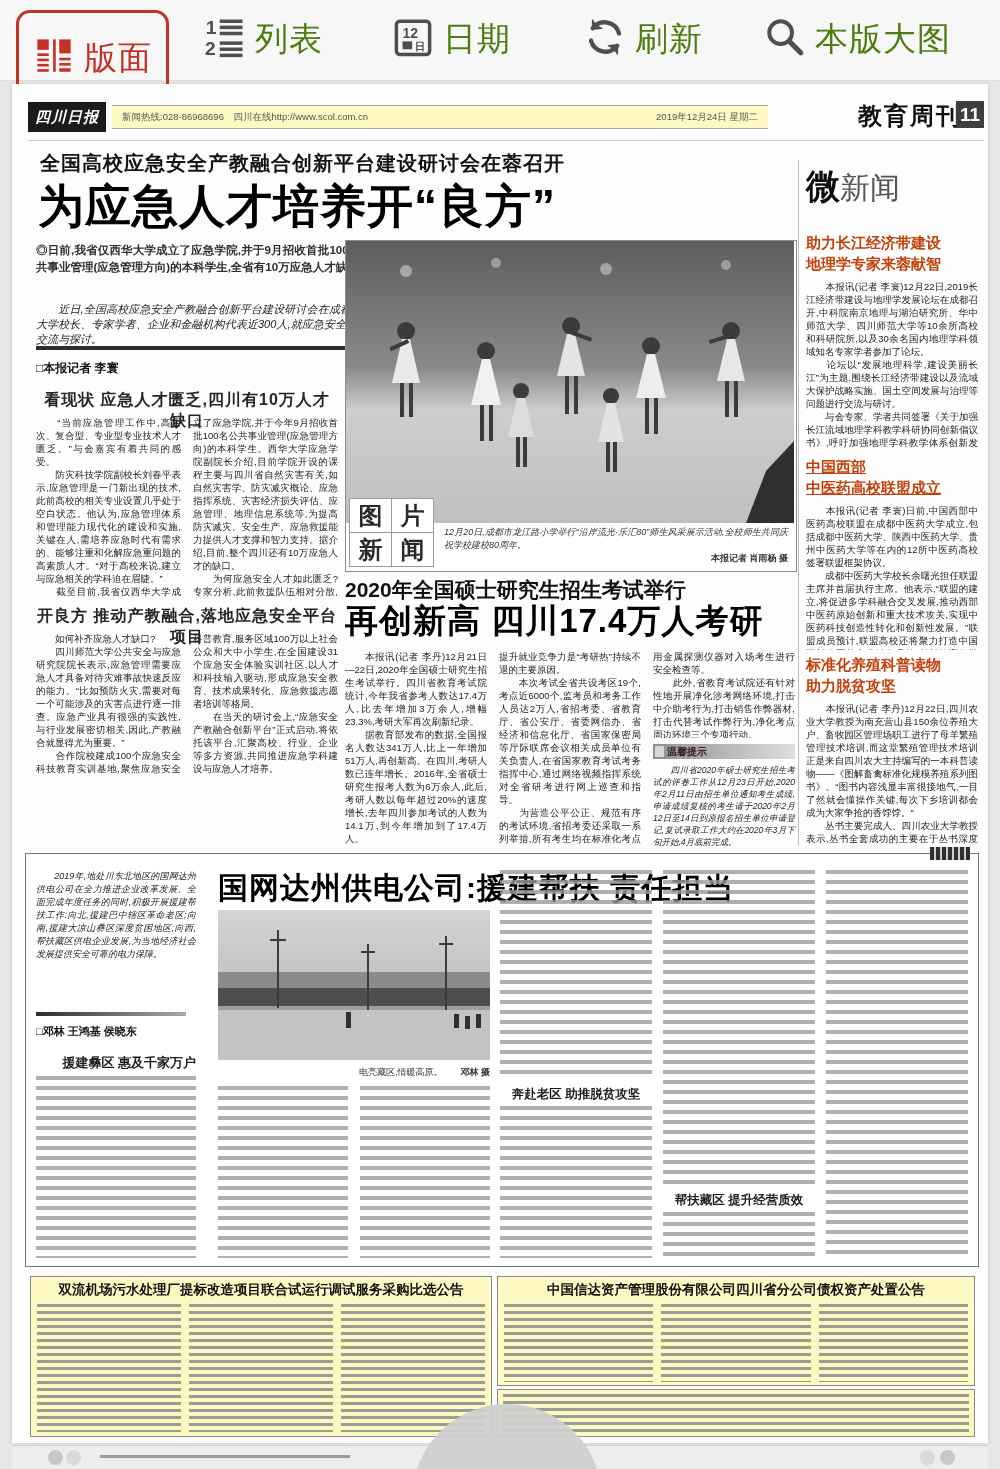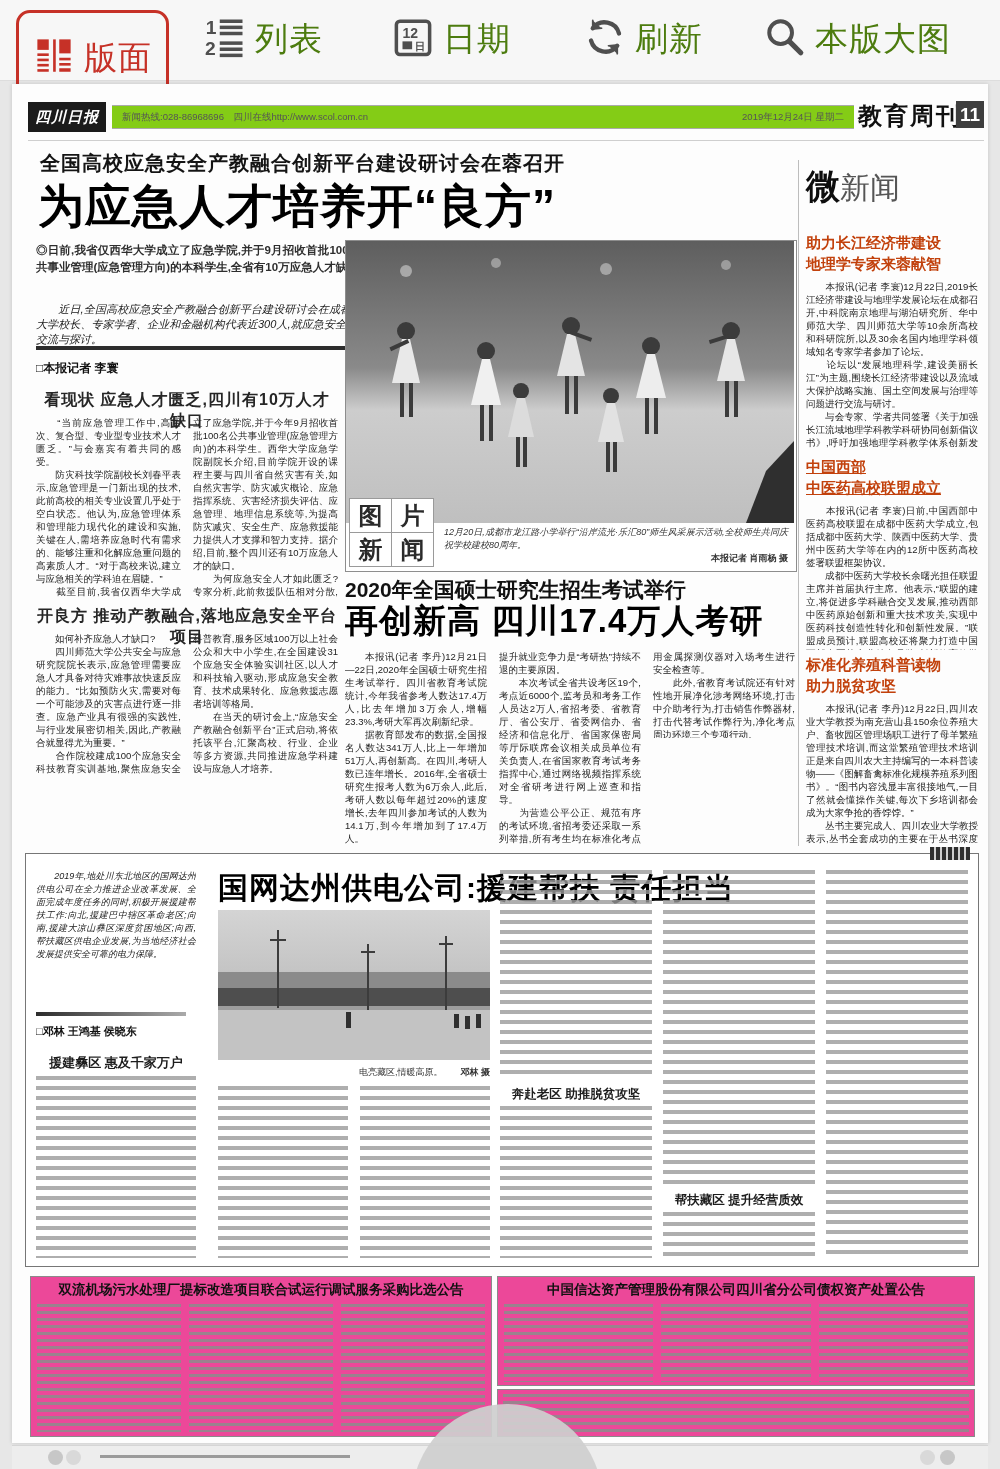--- a/index.html
+++ b/index.html
@@ -13,21 +13,21 @@
   .tb-item.active{border:3px solid #c63127;border-radius:14px;padding:16px 14px;}
   .tb-item.active .lbl{color:#c63127;}
   
   .sheet{position:absolute;left:12px;top:84px;width:976px;height:1359px;background:#fdfdfd;
          box-shadow:0 0 4px rgba(0,0,0,.15);}
   .abs{position:absolute;}
   
   .logo{left:16px;top:18px;width:78px;height:30px;background:#1b1b1b;color:#fff;
         font-family:"Liberation Serif",serif;font-style:italic;font-weight:bold;font-size:15px;
         display:flex;align-items:center;justify-content:center;letter-spacing:1px;}
-  .infobar{left:100px;top:21px;width:742px;height:24px;background:#84cc16;border-top:1px solid #aaa;
+  .infobar{left:100px;top:21px;width:656px;height:24px;background:#fef9c3;border-top:1px solid #aaa;
            border-bottom:1px solid #aaa;display:flex;align-items:center;justify-content:space-between;
            padding:0 10px;box-sizing:border-box;font-size:9.5px;color:#555;}
   .edition{left:846px;top:16px;font-size:24px;font-weight:900;color:#101010;letter-spacing:2px;}
   .pagebox{left:944px;top:17px;width:28px;height:27px;background:#3e3e3e;color:#fff;font-weight:900;
            font-size:19px;display:flex;align-items:center;justify-content:center;}
   .mh-rule{left:16px;top:56px;width:956px;height:1px;background:#cfcfcf;}
   
   .kicker1{left:28px;top:66px;font-size:20px;font-weight:900;color:#141414;letter-spacing:1px;}
   .head1{left:26px;top:92px;font-size:46px;font-weight:900;color:#000;letter-spacing:1px;}
   .v-divider{left:786px;top:76px;width:1px;height:686px;background:#bdbdbd;}
@@ -71,21 +71,21 @@
   .cohead{position:absolute;left:192px;top:14px;width:600px;font-size:30px;font-weight:900;color:#000;
           letter-spacing:1px;}
   .co-intro{font-style:italic;font-size:9px;line-height:13px;color:#222;text-align:justify;white-space:pre-line;overflow:hidden;}
   .corule{background:linear-gradient(to right,#2c2c2c,#aaa);height:4px;}
   .cosub{font-size:13px;font-weight:900;color:#1d1d1d;text-align:center;}
   .cocap{font-size:9px;color:#333;display:flex;justify-content:flex-end;gap:18px;}
   
   .fl{background:repeating-linear-gradient(to bottom,#9a9a9a 0 4px,transparent 4px 10px);opacity:.8;}
   .fl-sm{background:repeating-linear-gradient(to bottom,#8c8c8c 0 3px,transparent 3px 7px);opacity:.85;}
   
-  .notice{border:1px solid #8a8a8a;background:#ec4899;box-sizing:border-box;padding:4px 6px;}
+  .notice{border:1px solid #8a8a8a;background:#fef9c3;box-sizing:border-box;padding:4px 6px;}
   .notice .ttl{font-size:13.5px;font-weight:900;text-align:center;color:#111;}
   .ncols{display:flex;gap:8px;margin-top:5px;}
   .ncols div{flex:1;}
   
   .footer{position:absolute;left:12px;top:1445px;width:976px;height:24px;background:#ededed;
           border-top:1px solid #d5d5d5;}
   .dot{position:absolute;top:4px;width:15px;height:15px;border-radius:50%;background:#c7c7c7;}
   .dot.l2{background:#d9d9d9;}
   .bigcircle{position:absolute;left:412px;top:1404px;width:190px;height:190px;border-radius:50%;
              background:#cfcfcf;opacity:.93;}
@@ -283,20 +283,24 @@
     <div class="abs head2">再创新高 四川17.4万人考研</div>
     <div class="excol art-body" style="left:333px;">　　本报讯(记者 李丹)12月21日—22日,2020年全国硕士研究生招生考试举行。四川省教育考试院统计,今年我省参考人数达17.4万人,比去年增加3万余人,增幅23.3%,考研大军再次刷新纪录。
 　　据教育部发布的数据,全国报名人数达341万人,比上一年增加51万人,再创新高。在四川,考研人数已连年增长。2016年,全省硕士研究生报考人数为6万余人,此后,考研人数以每年超过20%的速度增长,去年四川参加考试的人数为14.1万,到今年增加到了17.4万人。
 　　成都一家知名在职考研培训机构负责人表示,从2015年至今,该机构培训生源已经翻番,考研持续升温,专家学者和大部分网友都认为,</div>
     <div class="excol art-body" style="left:487px;">提升就业竞争力是“考研热”持续不退的主要原因。
 　　本次考试全省共设考区19个,考点近6000个,监考员和考务工作人员达2万人,省招考委、省教育厅、省公安厅、省委网信办、省经济和信息化厅、省国家保密局等厅际联席会议相关成员单位有关负责人,在省国家教育考试考务指挥中心,通过网络视频指挥系统对全省研考进行网上巡查和指导。
 　　为营造公平公正、规范有序的考试环境,省招考委还采取一系列举措,所有考生均在标准化考点参加考试,考试全过程均视频监控并实时监督巡查,所有标准化考场的监控视频将会全程回放;使用居民身份证识别仪,验证识别仪验证考生身份,使</div>
     <div class="excol" style="left:641px;">
       <div class="art-body" style="height:88px;">用金属探测仪器对入场考生进行安全检查等。
 　　此外,省教育考试院还有针对性地开展净化涉考网络环境,打击中介助考行为,打击销售作弊器材,打击代替考试作弊行为,净化考点周边环境三个专项行动。</div>
+      <div class="tipbox">
+        <div class="tiphead">温馨提示</div>
+        <div class="tiptext">　　四川省2020年硕士研究生招生考试的评卷工作从12月23日开始,2020年2月11日由招生单位通知考生成绩,申请成绩复核的考生请于2020年2月12日至14日到原报名招生单位申请登记,复试录取工作大约在2020年3月下旬开始,4月底前完成。</div>
+      </div>
     </div>
 
     <div class="abs mn-title">
       <b>微</b><span>新闻</span>
     </div>
     <div class="abs mn-head" style="left:794px;top:148px;width:172px;">助力长江经济带建设
 地理学专家来蓉献智</div>
     <div class="abs art-body" style="left:794px;top:196px;width:172px;height:170px;">　　本报讯(记者 李寰)12月22日,2019长江经济带建设与地理学发展论坛在成都召开,中科院南京地理与湖泊研究所、华中师范大学、四川师范大学等10余所高校和科研院所,以及30余名国内地理学科领域知名专家学者参加了论坛。
 　　论坛以“发展地理科学,建设美丽长江”为主题,围绕长江经济带建设以及流域大保护战略实施、国土空间发展与治理等问题进行交流与研讨。
 　　与会专家、学者共同签署《关于加强长江流域地理学科教学科研协同创新倡议书》,呼吁加强地理学科教学体系创新发展,加强地理学教学与科研交流,探索建立科教平台共享机制等,为长江经济带建设提供地理学智力支持。</div>
@@ -311,21 +315,21 @@
     <div class="abs art-body" style="left:794px;top:618px;width:172px;height:144px;">　　本报讯(记者 李丹)12月22日,四川农业大学教授为南充营山县150余位养殖大户、畜牧园区管理场职工进行了母羊繁殖管理技术培训,而这堂繁殖管理技术培训正是来自四川农大主持编写的一本科普读物——《图解畜禽标准化规模养殖系列图书》。“图书内容浅显丰富很接地气,一目了然就会懂操作关键,每次下乡培训都会成为大家争抢的香饽饽。”
 　　丛书主要完成人、四川农业大学教授表示,丛书全套成功的主要在于丛书深度契合贫困地区需求,打通了农技推广转化的“最后一公里”。2013年图书首次出版至今,累计发行12万余册,惠及多个连片贫困地区和少数民族地区。</div>
 
     <div class="abs cobox">
       <div class="cotag"></div>
       <div class="cohead">国网达州供电公司:援建帮扶 责任担当</div>
 
       <div class="abs co-intro" style="left:10px;top:16px;width:160px;height:136px;">　　2019年,地处川东北地区的国网达州供电公司在全力推进企业改革发展、全面完成年度任务的同时,积极开展援建帮扶工作:向北,援建巴中辖区革命老区;向南,援建大凉山彝区深度贫困地区;向西,帮扶藏区供电企业发展,为当地经济社会发展提供安全可靠的电力保障。</div>
       <div class="abs corule" style="left:10px;top:158px;width:150px;"></div>
       <div class="abs byline" style="left:10px;top:170px;font-size:11px;">□邓林 王鸿基 侯晓东</div>
-      <div class="abs cosub" style="left:10px;top:200px;width:160px;">援建彝区 惠及千家万户</div>
+      <div class="abs cosub" style="left:10px;top:200px;width:160px;text-align:right;">援建彝区 惠及千家万户</div>
       <div class="abs fl" style="left:10px;top:222px;width:160px;height:182px;"></div>
 
       <svg class="abs" style="left:192px;top:56px;" width="272" height="150" viewBox="0 0 272 150" preserveAspectRatio="none">
         <defs>
           <linearGradient id="sky" x1="0" y1="0" x2="0" y2="1">
             <stop offset="0" stop-color="#d4d4d4"></stop>
               <stop offset="1" stop-color="#aeaeae"></stop>
           </linearGradient>
         </defs>
         <rect width="272" height="150" fill="url(#sky)"></rect>

